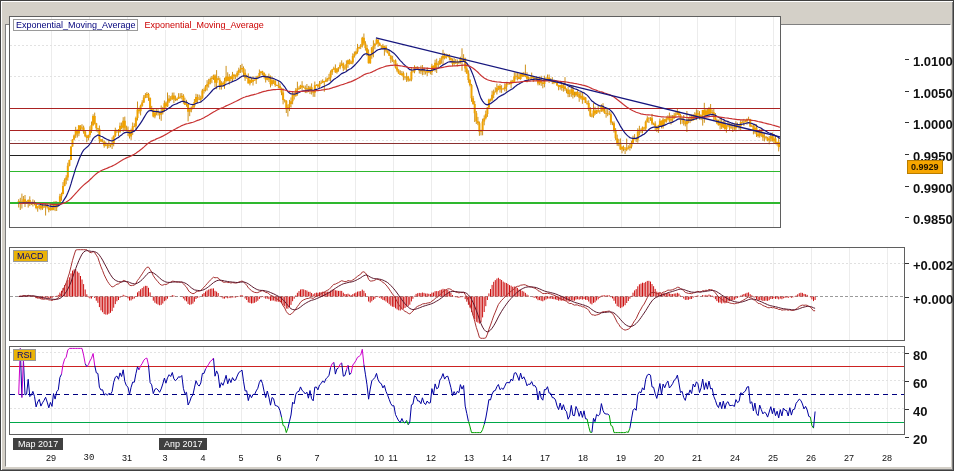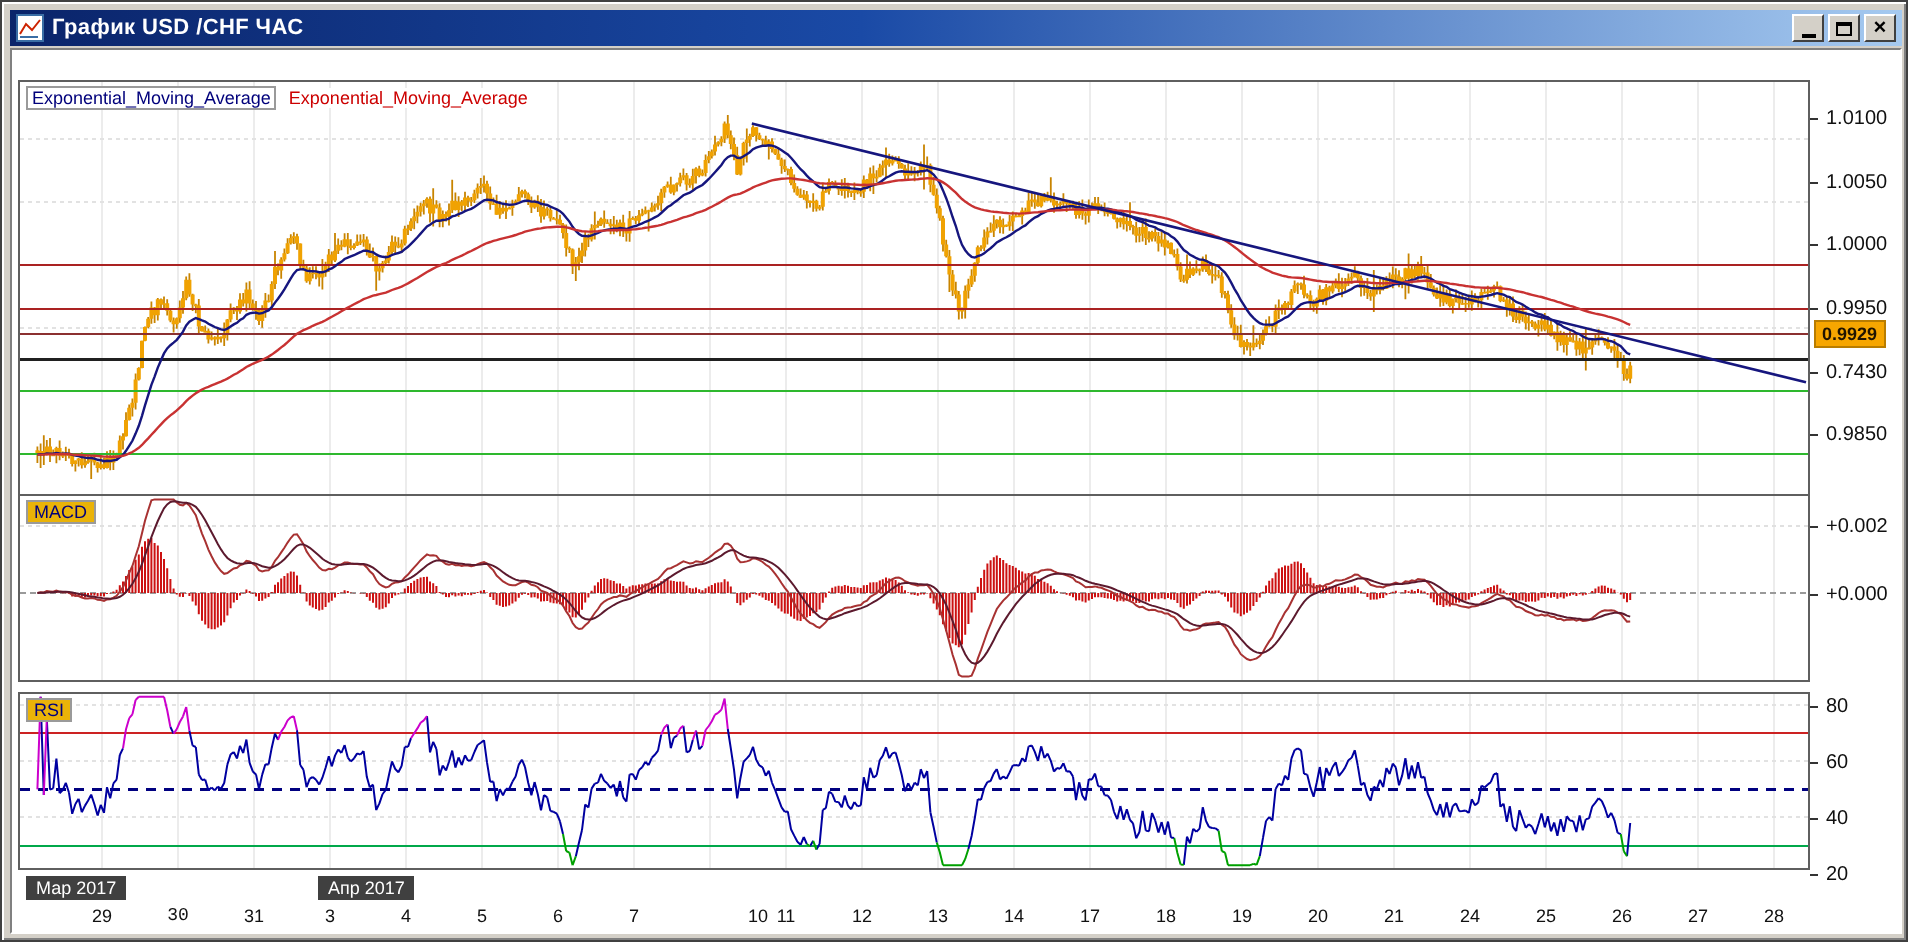--- a/index.html
+++ b/index.html
@@ -24,59 +24,38 @@
     border:1px solid #808080;border-right-color:#fff;border-bottom-color:#fff;z-index:1;}
   .panel{position:absolute;border:1px solid #5f5f5f;background:#fff;z-index:2;overflow:hidden;}
   .panel svg{display:block;}
   .ind-labels{position:absolute;left:3px;top:2px;display:flex;gap:4px;align-items:center;}
   .ema-label{font-size:9px;background:#fff;padding:0 2px;white-space:nowrap;}
   .ema1{color:#00007b;border:1px solid #9a9a9a;}
   .ema2{color:#cc0000;}
   .pane-label{position:absolute;left:3px;top:2px;font-size:9px;color:#00007b;background:#eab308;
     padding:0 3px;border:1px solid #9a9a9a;z-index:3;}
   #right-axis{position:absolute;left:904px;top:0;width:49px;height:471px;z-index:2;}
-  .axis-label{position:absolute;font-size:10px;color:#101010;white-space:nowrap;left:8px;}
+  .axis-label{position:absolute;font-size:13px;color:#101010;white-space:nowrap;left:8px;font-weight:bold;}
   .tickmark{position:absolute;width:4px;height:1px;background:#333;left:0;}
   .cur-badge{position:absolute;left:2px;background:#f7a600;color:#201400;font-size:9px;
     font-weight:bold;padding:1px 3px;border:1px solid #b97d00;}
   #bottom-axis{position:absolute;left:9px;top:0;width:894px;height:471px;z-index:2;}
   .day-label{position:absolute;font-size:9px;color:#111;width:24px;text-align:center;top:452px;}
   .month-badge{position:absolute;background:#404040;color:#fff;font-size:9px;
     padding:1px 5px;top:437px;white-space:nowrap;}
 </style>
 </head>
 <body>
 
 <div class="window">
 
-  <div class="titlebar">
-    <span class="title-icon">
-      <svg width="14" height="14" viewBox="0 0 14 14">
-        <rect x="0.5" y="0.5" width="13" height="13" fill="#ffffff" stroke="#3a6ea5"></rect>
-        <path d="M2 10 L5 5 L8 8 L12 3" stroke="#cc2200" stroke-width="1" fill="none"></path>
-        <rect x="2" y="11" width="9" height="1" fill="#3a6ea5"></rect>
-      </svg>
-    </span>
-    <span class="title-text">График USD /CHF ЧАС</span>
-    <span class="win-buttons">
-      <button class="wbtn">
-        <span class="g-min"></span>
-      </button>
-      <button class="wbtn">
-        <span class="g-max"></span>
-      </button>
-      <button class="wbtn">
-        <span class="g-close">×</span>
-      </button>
-    </span>
-  </div>
 
   <div class="client"></div>
 
-  <div class="panel" style="left:8px;top:39px;width:896px;height:212px">
+  <div class="panel" style="left:8px;top:15px;width:772px;height:212px">
     <svg id="price-svg" width="894" height="210">
         <path d="M41 0V210M79 0V210M117 0V210M155 0V210M193 0V210M231 0V210M269 0V210M307 0V210M345 0V210M383 0V210M421 0V210M459 0V210M497 0V210M535 0V210M573 0V210M611 0V210M649 0V210M687 0V210M725 0V210M763 0V210M801 0V210M839 0V210M877 0V210" stroke="#ececec" stroke-width="1" fill="none" shape-rendering="crispEdges"></path>
         <path d="M0 28.4H894M0 59.9H894M0 91.4H894M0 123.0H894M0 154.5H894M0 186.0H894" stroke="#e2e2e2" stroke-width="1" fill="none" stroke-dasharray="2,2" shape-rendering="crispEdges"></path>
         <path d="M8.7 182.2L8.7 190.5M10.3 180.8L10.3 193.0M11.9 176.6L11.9 191.5M13.4 179.0L13.4 186.8M15.0 178.0L15.0 190.0M16.6 183.8L16.6 186.7M18.2 182.4L18.2 190.6M19.8 179.3L19.8 189.1M21.4 184.7L21.4 188.0M22.9 182.4L22.9 189.5M24.5 183.4L24.5 188.3M26.1 186.2L26.1 192.3M27.7 189.2L27.7 194.7M29.3 188.0L29.3 192.3M30.9 185.1L30.9 193.2M32.5 186.6L32.5 192.9M34.0 186.8L34.0 190.9M35.6 186.0L35.6 198.5M37.2 185.4L37.2 191.6M38.8 189.9L38.8 195.3M40.4 186.8L40.4 193.7M42.0 187.9L42.0 193.6M43.5 184.6L43.5 193.2M45.1 184.0L45.1 194.1M46.7 184.2L46.7 194.0M48.3 185.4L48.3 189.1M49.9 176.8L49.9 187.5M51.5 175.6L51.5 183.7M53.0 165.1L53.0 177.3M54.6 161.3L54.6 169.3M56.2 158.2L56.2 167.3M57.8 145.7L57.8 163.7M59.4 142.6L59.4 149.3M61.0 129.4L61.0 143.1M62.5 122.2L62.5 129.6M64.1 117.5L64.1 123.1M65.7 109.8L65.7 120.9M67.3 112.5L67.3 120.5M68.9 108.0L68.9 119.2M70.5 108.3L70.5 113.7M72.0 107.2L72.0 113.1M73.6 108.6L73.6 116.7M75.2 113.6L75.2 120.1M76.8 117.8L76.8 125.3M78.4 117.7L78.4 123.4M79.9 109.3L79.9 120.4M81.5 104.5L81.5 115.9M83.1 97.3L83.1 109.1M84.7 95.6L84.7 107.4M86.3 105.9L86.3 114.5M87.9 110.9L87.9 115.6M89.4 108.5L89.4 126.3M91.0 122.0L91.0 124.8M92.6 121.8L92.6 125.2M94.2 123.3L94.2 130.7M95.8 124.7L95.8 129.3M97.4 127.1L97.4 131.8M98.9 123.3L98.9 131.0M100.5 127.3L100.5 130.3M102.1 120.3L102.1 132.0M103.7 118.5L103.7 129.3M105.3 110.7L105.3 120.1M106.9 112.6L106.9 116.0M108.5 112.0L108.5 119.0M110.0 105.6L110.0 115.9M111.6 105.5L111.6 112.2M113.2 100.2L113.2 114.7M114.8 99.6L114.8 113.0M116.4 108.7L116.4 114.4M118.0 109.5L118.0 118.9M119.5 114.0L119.5 121.5M121.1 111.6L121.1 122.9M122.7 105.5L122.7 117.9M124.3 106.3L124.3 110.2M125.9 99.6L125.9 113.5M127.5 84.5L127.5 103.5M129.0 90.7L129.0 96.6M130.6 87.6L130.6 98.4M132.2 83.2L132.2 89.7M133.8 78.1L133.8 86.0M135.4 76.1L135.4 81.2M136.9 75.1L136.9 81.0M138.5 75.9L138.5 83.9M140.1 80.7L140.1 93.6M141.7 88.9L141.7 94.2M143.3 91.6L143.3 100.4M144.9 92.6L144.9 101.3M146.4 92.1L146.4 98.3M148.0 92.1L148.0 98.6M149.6 95.2L149.6 102.2M151.2 88.5L151.2 103.8M152.8 89.9L152.8 97.4M154.4 83.5L154.4 95.0M155.9 84.7L155.9 91.9M157.5 75.5L157.5 90.0M159.1 78.2L159.1 86.0M160.7 79.1L160.7 84.1M162.3 75.6L162.3 82.6M163.9 75.5L163.9 86.1M165.4 78.6L165.4 84.1M167.0 80.6L167.0 83.8M168.6 76.2L168.6 82.0M170.2 76.2L170.2 81.5M171.8 76.0L171.8 82.4M173.4 77.2L173.4 86.7M174.9 80.7L174.9 88.0M176.5 82.8L176.5 89.7M178.1 86.9L178.1 104.4M179.7 90.8L179.7 99.2M181.3 89.5L181.3 95.3M182.9 86.7L182.9 91.4M184.4 82.0L184.4 90.7M186.0 76.8L186.0 86.9M187.6 77.3L187.6 86.0M189.2 77.6L189.2 83.1M190.8 78.7L190.8 85.5M192.4 71.9L192.4 81.8M194.0 71.4L194.0 76.5M195.5 68.1L195.5 74.5M197.1 63.2L197.1 73.6M198.7 61.8L198.7 70.6M200.3 60.4L200.3 67.3M201.9 59.0L201.9 66.2M203.5 57.6L203.5 62.9M205.0 57.3L205.0 70.2M206.6 53.1L206.6 72.2M208.2 59.1L208.2 63.2M209.8 60.6L209.8 72.6M211.4 64.2L211.4 72.6M213.0 64.8L213.0 69.7M214.5 60.7L214.5 71.8M216.1 48.9L216.1 65.5M217.7 55.3L217.7 64.3M219.3 57.1L219.3 67.5M220.9 59.0L220.9 64.6M222.5 54.9L222.5 64.5M224.0 56.9L224.0 62.5M225.6 57.5L225.6 62.0M227.2 53.9L227.2 60.5M228.8 50.7L228.8 58.2M230.4 48.0L230.4 56.0M232.0 46.8L232.0 55.3M233.5 49.4L233.5 59.8M235.1 52.3L235.1 63.9M236.7 57.8L236.7 61.3M238.3 56.4L238.3 66.4M239.9 59.5L239.9 68.4M241.5 60.9L241.5 65.9M243.0 59.1L243.0 68.5M244.6 62.3L244.6 63.5M246.2 58.9L246.2 66.9M247.8 58.7L247.8 61.3M249.4 52.5L249.4 59.7M251.0 53.9L251.0 57.8M252.5 53.8L252.5 58.1M254.1 55.3L254.1 61.5M255.7 57.3L255.7 65.5M257.3 58.9L257.3 63.4M258.9 56.6L258.9 65.0M260.5 58.5L260.5 70.4M262.0 59.3L262.0 68.7M263.6 62.4L263.6 66.9M265.2 62.8L265.2 69.8M266.8 67.5L266.8 68.5M268.4 64.1L268.4 71.2M270.0 66.4L270.0 71.4M271.5 70.5L271.5 78.2M273.1 71.3L273.1 87.3M274.7 82.2L274.7 85.5M276.3 83.2L276.3 96.0M277.9 87.5L277.9 99.5M279.5 82.9L279.5 94.1M281.0 80.4L281.0 90.5M282.6 74.5L282.6 87.3M284.2 75.9L284.2 82.5M285.8 71.1L285.8 79.8M287.4 64.7L287.4 78.7M289.0 69.4L289.0 72.9M290.5 67.8L290.5 72.0M292.1 64.2L292.1 72.9M293.7 68.6L293.7 70.9M295.3 68.5L295.3 76.1M296.9 67.0L296.9 76.1M298.4 68.9L298.4 75.1M300.0 68.8L300.0 77.1M301.6 66.4L301.6 77.5M303.2 73.4L303.2 79.8M304.8 64.5L304.8 79.9M306.4 67.2L306.4 68.9M307.9 67.0L307.9 71.1M309.5 64.0L309.5 71.0M311.1 63.4L311.1 67.1M312.7 62.3L312.7 66.1M314.3 63.9L314.3 74.7M315.9 60.3L315.9 65.1M317.4 60.8L317.4 64.7M319.0 56.9L319.0 63.9M320.6 53.4L320.6 64.5M322.2 52.0L322.2 57.9M323.8 49.7L323.8 52.9M325.4 47.4L325.4 55.9M326.9 51.3L326.9 56.6M328.5 50.2L328.5 54.7M330.1 45.4L330.1 52.3M331.7 43.3L331.7 49.1M333.3 45.5L333.3 54.2M334.9 48.2L334.9 52.9M336.4 43.4L336.4 54.5M338.0 42.6L338.0 50.8M339.6 41.9L339.6 47.6M341.2 43.7L341.2 47.1M342.8 36.3L342.8 47.3M344.4 34.5L344.4 40.6M345.9 33.8L345.9 38.2M347.5 26.9L347.5 36.7M349.1 29.6L349.1 32.2M350.7 27.1L350.7 32.1M352.3 19.8L352.3 30.5M353.9 16.5L353.9 28.1M355.4 24.2L355.4 33.6M357.0 27.8L357.0 39.1M358.6 32.4L358.6 46.5M360.2 37.2L360.2 46.8M361.8 29.9L361.8 41.8M363.4 23.3L363.4 40.3M364.9 25.9L364.9 32.3M366.5 21.6L366.5 27.5M368.1 22.6L368.1 29.8M369.7 25.4L369.7 29.0M371.3 28.2L371.3 32.2M372.9 26.9L372.9 32.4M374.4 28.6L374.4 38.7M376.0 28.1L376.0 35.3M377.6 33.2L377.6 36.5M379.2 32.9L379.2 38.9M380.8 37.9L380.8 45.9M382.4 38.8L382.4 45.0M383.9 43.2L383.9 46.6M385.5 42.4L385.5 51.6M387.1 46.3L387.1 55.2M388.7 52.1L388.7 56.9M390.3 53.3L390.3 58.0M391.9 54.0L391.9 58.9M393.4 54.5L393.4 63.3M395.0 59.3L395.0 62.8M396.6 55.6L396.6 64.9M398.2 58.9L398.2 64.7M399.8 61.5L399.8 64.3M401.4 50.4L401.4 64.3M402.9 53.0L402.9 55.4M404.5 48.3L404.5 56.3M406.1 49.5L406.1 51.2M407.7 49.2L407.7 53.0M409.3 52.9L409.3 56.5M410.9 48.6L410.9 56.9M412.4 48.0L412.4 58.3M414.0 50.4L414.0 57.8M415.6 54.2L415.6 57.5M417.2 50.2L417.2 59.0M418.8 53.9L418.8 56.1M420.4 53.6L420.4 57.4M421.9 46.8L421.9 58.0M423.5 48.5L423.5 53.3M425.1 42.7L425.1 54.6M426.7 41.7L426.7 56.0M428.3 44.1L428.3 50.3M429.9 40.9L429.9 47.6M431.4 39.2L431.4 46.7M433.0 32.8L433.0 48.0M434.6 35.9L434.6 42.4M436.2 36.7L436.2 41.8M437.8 37.1L437.8 39.4M439.4 37.1L439.4 43.4M440.9 40.5L440.9 43.3M442.5 41.4L442.5 49.4M444.1 40.6L444.1 48.7M445.7 42.1L445.7 46.9M447.3 42.5L447.3 49.6M448.9 44.0L448.9 47.2M450.4 39.7L450.4 46.7M452.0 31.3L452.0 53.8M453.6 37.2L453.6 44.6M455.2 40.7L455.2 55.1M456.8 47.5L456.8 56.9M458.4 53.3L458.4 65.8M459.9 61.9L459.9 69.4M461.5 66.9L461.5 84.8M463.1 78.9L463.1 87.8M464.7 84.0L464.7 105.0M466.3 94.0L466.3 107.0M467.9 99.9L467.9 108.2M469.4 104.5L469.4 118.8M471.0 112.7L471.0 118.4M472.6 101.7L472.6 118.3M474.2 98.4L474.2 108.3M475.8 93.6L475.8 102.5M477.4 90.1L477.4 99.9M478.9 81.7L478.9 91.2M480.5 81.6L480.5 84.6M482.1 73.7L482.1 84.5M483.7 72.6L483.7 81.2M485.3 70.3L485.3 75.3M486.9 66.6L486.9 77.5M488.4 68.6L488.4 73.2M490.0 67.1L490.0 75.6M491.6 68.2L491.6 75.9M493.2 71.2L493.2 72.5M494.8 66.5L494.8 74.4M496.4 64.8L496.4 74.5M497.9 65.7L497.9 67.6M499.5 65.5L499.5 67.2M501.1 62.8L501.1 71.2M502.7 62.9L502.7 66.1M504.3 55.3L504.3 65.5M505.9 55.1L505.9 62.4M507.4 55.3L507.4 63.4M509.0 56.2L509.0 62.4M510.6 56.4L510.6 62.8M512.2 55.5L512.2 60.1M513.8 54.9L513.8 59.6M515.4 47.6L515.4 60.2M517.0 55.3L517.0 65.4M518.5 59.4L518.5 63.7M520.1 59.8L520.1 62.6M521.7 55.6L521.7 62.1M523.3 59.2L523.3 65.0M524.9 60.2L524.9 63.4M526.5 59.4L526.5 63.9M528.0 60.6L528.0 68.4M529.6 59.6L529.6 68.2M531.2 58.8L531.2 68.9M532.8 64.7L532.8 71.3M534.4 58.7L534.4 70.3M536.0 60.3L536.0 63.7M537.5 57.5L537.5 62.5M539.1 57.5L539.1 66.0M540.7 61.2L540.7 64.6M542.3 60.2L542.3 67.1M543.9 64.0L543.9 67.2M545.5 64.9L545.5 66.2M547.0 65.1L547.0 68.7M548.6 67.8L548.6 73.3M550.2 67.8L550.2 72.6M551.8 64.4L551.8 73.8M553.4 66.8L553.4 74.7M555.0 60.1L555.0 74.1M556.5 71.4L556.5 76.3M558.1 69.9L558.1 80.2M559.7 72.5L559.7 80.1M561.3 68.5L561.3 79.8M562.9 68.3L562.9 81.5M564.5 74.6L564.5 80.3M566.0 74.4L566.0 79.7M567.6 73.2L567.6 79.8M569.2 75.0L569.2 84.8M570.8 74.8L570.8 82.4M572.4 74.8L572.4 86.8M574.0 79.3L574.0 83.2M575.5 80.2L575.5 86.1M577.1 83.7L577.1 87.8M578.7 83.3L578.7 94.2M580.3 90.1L580.3 100.0M581.9 96.4L581.9 100.4M583.5 86.2L583.5 100.8M585.0 89.7L585.0 98.0M586.6 92.6L586.6 97.0M588.2 89.1L588.2 95.6M589.8 93.2L589.8 96.8M591.4 87.3L591.4 94.9M593.0 86.2L593.0 95.0M594.5 91.0L594.5 96.8M596.1 91.7L596.1 100.7M597.7 92.0L597.7 99.2M599.3 94.0L599.3 98.1M600.9 95.1L600.9 107.9M602.5 104.5L602.5 108.2M604.0 104.4L604.0 115.6M605.6 111.1L605.6 122.9M607.2 117.6L607.2 128.9M608.8 121.9L608.8 129.2M610.4 121.4L610.4 132.8M612.0 129.1L612.0 136.3M613.5 128.5L613.5 134.2M615.1 130.2L615.1 137.0M616.7 121.6L616.7 134.2M618.3 128.3L618.3 132.5M619.9 126.1L619.9 133.6M621.5 123.8L621.5 131.5M623.0 118.7L623.0 126.8M624.6 117.1L624.6 122.6M626.2 120.7L626.2 125.1M627.8 111.3L627.8 125.7M629.4 108.8L629.4 118.5M631.0 111.3L631.0 116.2M632.5 109.5L632.5 116.4M634.1 109.8L634.1 113.2M635.7 103.5L635.7 113.4M637.3 99.2L637.3 105.5M638.9 100.3L638.9 106.0M640.5 100.2L640.5 103.9M642.0 96.9L642.0 108.1M643.6 105.6L643.6 108.2M645.2 104.3L645.2 113.0M646.8 108.9L646.8 114.9M648.4 107.8L648.4 115.9M649.9 101.6L649.9 109.5M651.5 103.5L651.5 111.4M653.1 101.0L653.1 111.6M654.7 101.9L654.7 108.5M656.3 99.5L656.3 105.7M657.9 98.3L657.9 103.1M659.4 95.6L659.4 105.1M661.0 97.9L661.0 107.6M662.6 98.0L662.6 105.4M664.2 95.8L664.2 102.0M665.8 95.2L665.8 100.9M667.4 92.1L667.4 97.8M668.9 94.4L668.9 99.6M670.5 96.7L670.5 107.3M672.1 100.1L672.1 106.9M673.7 98.0L673.7 108.5M675.3 104.0L675.3 109.4M676.9 94.0L676.9 115.0M678.4 101.2L678.4 106.3M680.0 97.6L680.0 106.1M681.6 97.6L681.6 104.2M683.2 97.1L683.2 103.5M684.8 95.2L684.8 102.6M686.4 92.3L686.4 103.1M687.9 93.1L687.9 99.8M689.5 94.1L689.5 102.6M691.1 97.6L691.1 103.1M692.7 92.9L692.7 108.6M694.3 85.8L694.3 105.8M695.9 92.0L695.9 100.7M697.4 91.4L697.4 98.0M699.0 89.9L699.0 98.9M700.6 87.0L700.6 97.4M702.2 92.5L702.2 98.3M703.8 91.8L703.8 103.4M705.4 96.0L705.4 103.2M706.9 101.8L706.9 107.2M708.5 102.7L708.5 108.5M710.1 100.9L710.1 112.4M711.7 101.1L711.7 112.0M713.3 103.7L713.3 111.1M714.9 103.9L714.9 112.8M716.4 108.2L716.4 115.7M718.0 103.8L718.0 110.2M719.6 106.1L719.6 113.7M721.2 106.5L721.2 111.4M722.8 107.4L722.8 115.0M724.4 106.2L724.4 112.9M725.9 104.3L725.9 114.4M727.5 105.6L727.5 110.3M729.1 107.2L729.1 112.7M730.7 103.2L730.7 113.5M732.3 103.4L732.3 105.8M733.9 101.9L733.9 108.9M735.4 102.5L735.4 105.5M737.0 101.4L737.0 107.7M738.6 99.7L738.6 102.4M740.2 101.8L740.2 110.1M741.8 107.5L741.8 110.0M743.4 107.2L743.4 117.4M744.9 107.1L744.9 116.7M746.5 107.3L746.5 120.0M748.1 114.4L748.1 120.5M749.7 112.1L749.7 120.7M751.3 111.3L751.3 119.9M752.9 114.7L752.9 123.7M754.4 115.7L754.4 124.4M756.0 119.0L756.0 122.5M757.6 119.8L757.6 124.3M759.2 119.0L759.2 127.3M760.8 116.0L760.8 124.7M762.4 115.5L762.4 124.6M763.9 117.0L763.9 126.4M765.5 118.7L765.5 127.2M767.1 124.7L767.1 128.6M768.7 120.7L768.7 134.4M770.3 124.4L770.3 131.9M771.9 124.9L771.9 135.3M773.4 126.4L773.4 136.8M775.0 124.6L775.0 129.9M776.6 125.5L776.6 130.3M778.2 125.5L778.2 136.9M779.8 128.0L779.8 136.6M781.4 126.9L781.4 138.5M782.9 123.5L782.9 144.2M784.5 128.7L784.5 133.7M786.1 128.1L786.1 136.4M787.7 126.5L787.7 131.4M789.3 123.6L789.3 131.8M790.9 127.2L790.9 128.8M792.4 128.0L792.4 131.7M794.0 127.6L794.0 133.6M795.6 132.2L795.6 135.4M797.2 128.5L797.2 138.8M798.8 131.1L798.8 142.9M800.4 135.0L800.4 139.2M801.9 136.5L801.9 149.4M803.5 143.3L803.5 149.2M805.1 139.9L805.1 150.6" stroke="#c88400" stroke-width="0.9" fill="none"></path>
         <path d="M8.7 184.1L8.7 186.3M10.3 184.5L10.3 186.3M11.9 184.5L11.9 186.5M13.4 182.3L13.4 186.5M15.0 182.3L15.0 186.4M16.6 186.3L16.6 187.1M18.2 183.0L18.2 186.3M19.8 183.0L19.8 186.9M21.4 186.4L21.4 187.2M22.9 185.4L22.9 186.4M24.5 185.4L24.5 186.9M26.1 186.9L26.1 191.0M27.7 189.3L27.7 191.0M29.3 188.3L29.3 189.3M30.9 188.3L30.9 191.6M32.5 190.3L32.5 191.6M34.0 189.4L34.0 190.3M35.6 188.2L35.6 189.4M37.2 188.2L37.2 190.3M38.8 190.3L38.8 193.0M40.4 191.1L40.4 193.0M42.0 191.1L42.0 193.0M43.5 187.9L43.5 193.0M45.1 187.9L45.1 190.4M46.7 187.1L46.7 190.4M48.3 186.2L48.3 187.1M49.9 179.3L49.9 186.2M51.5 177.1L51.5 179.3M53.0 169.0L53.0 177.1M54.6 162.9L54.6 169.0M56.2 160.4L56.2 162.9M57.8 148.8L57.8 160.4M59.4 143.0L59.4 148.8M61.0 129.4L61.0 143.0M62.5 122.5L62.5 129.4M64.1 118.4L64.1 122.5M65.7 112.8L65.7 118.4M67.3 112.8L67.3 116.6M68.9 108.6L68.9 116.6M70.5 108.6L70.5 111.3M72.0 110.6L72.0 111.4M73.6 110.6L73.6 114.4M75.2 114.4L75.2 119.2M76.8 119.2L76.8 121.1M78.4 118.1L78.4 121.1M79.9 112.7L79.9 118.1M81.5 108.1L81.5 112.7M83.1 98.9L83.1 108.1M84.7 98.9L84.7 106.2M86.3 106.2L86.3 111.3M87.9 111.3L87.9 112.1M89.4 111.7L89.4 122.2M91.0 122.2L91.0 124.6M92.6 124.4L92.6 125.2M94.2 124.4L94.2 128.8M95.8 127.6L95.8 128.8M97.4 127.6L97.4 128.8M98.9 127.4L98.9 128.8M100.5 127.4L100.5 128.2M102.1 126.1L102.1 128.1M103.7 118.7L103.7 126.1M105.3 114.1L105.3 118.7M106.9 112.9L106.9 114.1M108.5 112.9L108.5 114.8M110.0 108.7L110.0 114.8M111.6 108.7L111.6 110.7M113.2 103.8L113.2 110.7M114.8 103.8L114.8 110.7M116.4 110.7L116.4 113.5M118.0 113.5L118.0 114.5M119.5 114.5L119.5 119.5M121.1 113.8L121.1 119.5M122.7 109.2L122.7 113.8M124.3 109.2L124.3 110.0M125.9 101.0L125.9 109.3M127.5 92.4L127.5 101.0M129.0 92.4L129.0 94.2M130.6 88.8L130.6 94.2M132.2 85.6L132.2 88.8M133.8 80.6L133.8 85.6M135.4 78.0L135.4 80.6M136.9 77.1L136.9 78.0M138.5 77.1L138.5 80.7M140.1 80.7L140.1 91.3M141.7 91.3L141.7 92.9M143.3 92.9L143.3 99.6M144.9 95.9L144.9 99.6M146.4 95.2L146.4 96.0M148.0 95.2L148.0 96.1M149.6 96.1L149.6 97.8M151.2 95.3L151.2 97.8M152.8 91.4L152.8 95.3M154.4 86.2L154.4 91.4M155.9 86.2L155.9 89.3M157.5 84.4L157.5 89.3M159.1 81.4L159.1 84.4M160.7 81.4L160.7 82.4M162.3 78.6L162.3 82.4M163.9 78.6L163.9 81.9M165.4 81.9L165.4 83.0M167.0 81.7L167.0 83.0M168.6 79.8L168.6 81.7M170.2 79.8L170.2 80.6M171.8 78.7L171.8 80.1M173.4 78.7L173.4 84.8M174.9 84.8L174.9 87.8M176.5 87.0L176.5 87.8M178.1 87.0L178.1 94.8M179.7 93.1L179.7 94.8M181.3 90.5L181.3 93.1M182.9 89.3L182.9 90.5M184.4 85.0L184.4 89.3M186.0 79.9L186.0 85.0M187.6 79.9L187.6 81.9M189.2 81.9L189.2 82.7M190.8 80.7L190.8 82.7M192.4 73.4L192.4 80.7M194.0 73.3L194.0 74.1M195.5 69.6L195.5 73.3M197.1 67.2L197.1 69.6M198.7 64.9L198.7 67.2M200.3 62.1L200.3 64.9M201.9 60.7L201.9 62.1M203.5 58.4L203.5 60.7M205.0 58.4L205.0 65.8M206.6 61.2L206.6 65.8M208.2 61.2L208.2 62.8M209.8 62.8L209.8 69.8M211.4 66.0L211.4 69.8M213.0 66.0L213.0 67.4M214.5 64.1L214.5 67.4M216.1 59.4L216.1 64.1M217.7 59.4L217.7 64.0M219.3 59.8L219.3 64.0M220.9 59.8L220.9 61.9M222.5 57.8L222.5 61.9M224.0 57.8L224.0 59.3M225.6 59.1L225.6 59.9M227.2 55.8L227.2 59.1M228.8 52.9L228.8 55.8M230.4 52.0L230.4 52.9M232.0 50.9L232.0 52.0M233.5 50.9L233.5 55.7M235.1 55.7L235.1 60.8M236.7 60.7L236.7 61.5M238.3 60.7L238.3 66.4M239.9 62.9L239.9 66.4M241.5 62.9L241.5 64.8M243.0 62.9L243.0 64.8M244.6 62.9L244.6 63.7M246.2 61.1L246.2 63.0M247.8 59.6L247.8 61.1M249.4 56.1L249.4 59.6M251.0 54.6L251.0 56.1M252.5 54.6L252.5 56.1M254.1 56.1L254.1 59.6M255.7 59.6L255.7 62.7M257.3 59.4L257.3 62.7M258.9 59.4L258.9 62.4M260.5 62.4L260.5 67.2M262.0 63.3L262.0 67.2M263.6 63.3L263.6 64.1M265.2 64.0L265.2 68.1M266.8 68.1L266.8 68.9M268.4 68.4L268.4 69.2M270.0 68.9L270.0 71.3M271.5 71.3L271.5 75.5M273.1 75.5L273.1 83.0M274.7 83.0L274.7 83.8M276.3 83.7L276.3 92.2M277.9 90.1L277.9 92.2M279.5 87.1L279.5 90.1M281.0 84.3L281.0 87.1M282.6 77.6L282.6 84.3M284.2 77.6L284.2 78.8M285.8 73.1L285.8 78.8M287.4 71.5L287.4 73.1M289.0 71.2L289.0 72.0M290.5 68.4L290.5 71.2M292.1 68.4L292.1 70.2M293.7 70.2L293.7 71.0M295.3 70.9L295.3 72.1M296.9 71.2L296.9 72.1M298.4 71.2L298.4 74.1M300.0 70.2L300.0 74.1M301.6 70.2L301.6 74.5M303.2 74.5L303.2 75.7M304.8 68.2L304.8 75.7M306.4 68.0L306.4 68.8M307.9 68.0L307.9 69.4M309.5 66.6L309.5 69.4M311.1 65.8L311.1 66.6M312.7 64.1L312.7 65.8M314.3 64.1L314.3 64.9M315.9 62.7L315.9 64.8M317.4 61.8L317.4 62.7M319.0 60.6L319.0 61.8M320.6 55.3L320.6 60.6M322.2 52.4L322.2 55.3M323.8 51.2L323.8 52.4M325.4 51.2L325.4 55.2M326.9 51.4L326.9 55.2M328.5 50.6L328.5 51.4M330.1 47.7L330.1 50.6M331.7 46.6L331.7 47.7M333.3 46.6L333.3 51.3M334.9 50.8L334.9 51.6M336.4 47.0L336.4 50.8M338.0 43.3L338.0 47.0M339.6 43.3L339.6 46.8M341.2 45.5L341.2 46.8M342.8 39.0L342.8 45.5M344.4 37.1L344.4 39.0M345.9 34.7L345.9 37.1M347.5 31.2L347.5 34.7M349.1 30.1L349.1 31.2M350.7 28.4L350.7 30.1M352.3 20.7L352.3 28.4M353.9 20.7L353.9 26.6M355.4 26.6L355.4 31.0M357.0 31.0L357.0 36.6M358.6 36.6L358.6 46.3M360.2 38.4L360.2 46.3M361.8 30.5L361.8 38.4M363.4 28.8L363.4 30.5M364.9 27.0L364.9 28.8M366.5 22.6L366.5 27.0M368.1 22.6L368.1 26.6M369.7 26.6L369.7 28.5M371.3 28.5L371.3 29.3M372.9 29.1L372.9 31.7M374.4 29.8L374.4 31.7M376.0 29.8L376.0 33.5M377.6 33.5L377.6 35.9M379.2 35.9L379.2 38.8M380.8 38.8L380.8 42.0M382.4 42.0L382.4 43.6M383.9 43.5L383.9 44.3M385.5 43.5L385.5 50.5M387.1 50.5L387.1 53.4M388.7 53.4L388.7 56.4M390.3 56.4L390.3 57.9M391.9 56.2L391.9 57.9M393.4 56.2L393.4 59.4M395.0 59.4L395.0 60.5M396.6 59.4L396.6 60.5M398.2 59.4L398.2 63.4M399.8 62.4L399.8 63.4M401.4 54.8L401.4 62.4M402.9 54.4L402.9 55.2M404.5 50.0L404.5 54.4M406.1 50.0L406.1 50.8M407.7 50.6L407.7 52.9M409.3 52.9L409.3 53.7M410.9 53.0L410.9 54.5M412.4 51.8L412.4 54.5M414.0 51.8L414.0 54.5M415.6 54.5L415.6 55.5M417.2 54.0L417.2 55.5M418.8 54.0L418.8 55.1M420.4 54.9L420.4 55.7M421.9 48.8L421.9 54.9M423.5 48.8L423.5 51.5M425.1 45.8L425.1 51.5M426.7 45.8L426.7 48.1M428.3 47.4L428.3 48.2M429.9 42.9L429.9 47.4M431.4 41.6L431.4 42.9M433.0 38.7L433.0 41.6M434.6 38.7L434.6 40.8M436.2 39.2L436.2 40.8M437.8 39.0L437.8 39.8M439.4 39.0L439.4 41.0M440.9 41.0L440.9 43.3M442.5 43.3L442.5 46.8M444.1 44.9L444.1 46.8M445.7 44.9L445.7 46.3M447.3 44.7L447.3 46.3M448.9 44.7L448.9 45.5M450.4 41.6L450.4 45.3M452.0 41.6L452.0 43.3M453.6 41.6L453.6 43.3M455.2 41.6L455.2 51.4M456.8 51.4L456.8 56.4M458.4 56.4L458.4 63.1M459.9 63.1L459.9 68.1M461.5 68.1L461.5 81.3M463.1 81.3L463.1 87.1M464.7 87.1L464.7 96.2M466.3 96.2L466.3 104.2M467.9 104.2L467.9 106.2M469.4 106.2L469.4 114.7M471.0 114.0L471.0 114.8M472.6 104.4L472.6 114.0M474.2 101.2L474.2 104.4M475.8 96.9L475.8 101.2M477.4 90.4L477.4 96.9M478.9 82.6L478.9 90.4M480.5 82.6L480.5 83.4M482.1 77.7L482.1 82.8M483.7 74.8L483.7 77.7M485.3 74.4L485.3 75.2M486.9 70.9L486.9 74.4M488.4 68.9L488.4 70.9M490.0 68.9L490.0 72.6M491.6 71.4L491.6 72.6M493.2 71.4L493.2 72.2M494.8 69.7L494.8 72.1M496.4 66.9L496.4 69.7M497.9 66.8L497.9 67.6M499.5 66.8L499.5 67.6M501.1 64.3L501.1 67.0M502.7 64.3L502.7 65.1M504.3 59.2L504.3 65.1M505.9 58.8L505.9 59.6M507.4 58.8L507.4 60.2M509.0 60.2L509.0 62.1M510.6 56.8L510.6 62.1M512.2 56.8L512.2 59.4M513.8 57.8L513.8 59.4M515.4 57.8L515.4 59.3M517.0 59.3L517.0 61.7M518.5 60.7L518.5 61.7M520.1 60.7L520.1 61.5M521.7 59.3L521.7 60.8M523.3 59.3L523.3 60.9M524.9 60.8L524.9 61.6M526.5 60.8L526.5 61.8M528.0 61.8L528.0 66.5M529.6 62.7L529.6 66.5M531.2 62.7L531.2 65.8M532.8 65.8L532.8 66.9M534.4 62.0L534.4 66.9M536.0 62.0L536.0 62.8M537.5 60.6L537.5 62.1M539.1 60.6L539.1 63.2M540.7 63.2L540.7 64.0M542.3 63.3L542.3 65.1M543.9 65.1L543.9 65.9M545.5 65.1L545.5 66.0M547.0 66.0L547.0 68.4M548.6 68.4L548.6 70.1M550.2 68.0L550.2 70.1M551.8 68.0L551.8 71.1M553.4 69.5L553.4 71.1M555.0 69.5L555.0 72.0M556.5 72.0L556.5 72.8M558.1 72.7L558.1 76.9M559.7 75.9L559.7 76.9M561.3 72.5L561.3 75.9M562.9 72.5L562.9 78.0M564.5 78.0L564.5 78.8M566.0 75.0L566.0 78.2M567.6 75.0L567.6 77.0M569.2 77.0L569.2 80.7M570.8 78.8L570.8 80.7M572.4 78.8L572.4 82.8M574.0 80.4L574.0 82.8M575.5 80.4L575.5 86.0M577.1 86.0L577.1 86.8M578.7 86.0L578.7 92.3M580.3 92.3L580.3 98.8M581.9 98.8L581.9 99.6M583.5 93.4L583.5 98.9M585.0 93.4L585.0 96.4M586.6 93.3L586.6 96.4M588.2 93.3L588.2 94.4M589.8 93.8L589.8 94.6M591.4 89.0L591.4 93.8M593.0 89.0L593.0 93.8M594.5 93.8L594.5 96.0M596.1 96.0L596.1 96.8M597.7 96.4L597.7 97.2M599.3 96.4L599.3 97.3M600.9 97.3L600.9 105.5M602.5 105.5L602.5 106.3M604.0 106.3L604.0 114.1M605.6 114.1L605.6 121.3M607.2 121.3L607.2 126.7M608.8 125.7L608.8 126.7M610.4 125.7L610.4 132.5M612.0 130.0L612.0 132.5M613.5 130.0L613.5 131.9M615.1 131.9L615.1 132.7M616.7 130.4L616.7 132.7M618.3 130.4L618.3 131.2M619.9 129.4L619.9 131.0M621.5 125.8L621.5 129.4M623.0 122.1L623.0 125.8M624.6 121.2L624.6 122.1M626.2 121.2L626.2 122.4M627.8 114.4L627.8 122.4M629.4 112.8L629.4 114.4M631.0 112.8L631.0 113.6M632.5 110.5L632.5 113.3M634.1 110.5L634.1 111.5M635.7 104.8L635.7 111.5M637.3 101.6L637.3 104.8M638.9 100.8L638.9 101.6M640.5 100.8L640.5 101.6M642.0 101.3L642.0 106.4M643.6 106.4L643.6 107.2M645.2 106.6L645.2 109.7M646.8 109.7L646.8 112.2M648.4 108.4L648.4 112.2M649.9 103.8L649.9 108.4M651.5 103.8L651.5 109.4M653.1 102.6L653.1 109.4M654.7 102.6L654.7 104.8M656.3 101.7L656.3 104.8M657.9 99.9L657.9 101.7M659.4 99.9L659.4 103.5M661.0 102.3L661.0 103.5M662.6 100.7L662.6 102.3M664.2 98.2L664.2 100.7M665.8 97.4L665.8 98.2M667.4 94.7L667.4 97.4M668.9 94.7L668.9 98.1M670.5 98.1L670.5 102.9M672.1 102.2L672.1 103.0M673.7 102.2L673.7 105.5M675.3 105.5L675.3 107.2M676.9 103.5L676.9 107.2M678.4 103.5L678.4 104.3M680.0 101.7L680.0 104.2M681.6 101.7L681.6 103.4M683.2 98.1L683.2 103.4M684.8 98.1L684.8 99.5M686.4 96.3L686.4 99.5M687.9 96.3L687.9 97.2M689.5 97.2L689.5 101.3M691.1 98.5L691.1 101.3M692.7 93.1L692.7 98.5M694.3 93.1L694.3 98.3M695.9 93.6L695.9 98.3M697.4 93.6L697.4 97.1M699.0 91.1L699.0 97.1M700.6 91.1L700.6 95.7M702.2 95.3L702.2 96.1M703.8 95.3L703.8 100.3M705.4 100.3L705.4 102.9M706.9 102.9L706.9 106.3M708.5 106.3L708.5 108.3M710.1 105.3L710.1 108.3M711.7 105.3L711.7 110.2M713.3 105.9L713.3 110.2M714.9 105.9L714.9 112.0M716.4 108.5L716.4 112.0M718.0 107.7L718.0 108.5M719.6 107.7L719.6 110.6M721.2 110.6L721.2 111.4M722.8 110.5L722.8 111.3M724.4 110.5L724.4 111.3M725.9 108.0L725.9 111.3M727.5 108.0L727.5 109.7M729.1 109.1L729.1 109.9M730.7 105.0L730.7 109.1M732.3 105.0L732.3 105.8M733.9 104.7L733.9 105.5M735.4 104.2L735.4 105.0M737.0 102.3L737.0 104.2M738.6 102.1L738.6 102.9M740.2 102.1L740.2 109.5M741.8 108.8L741.8 109.6M743.4 108.8L743.4 113.9M744.9 110.7L744.9 113.9M746.5 110.7L746.5 117.3M748.1 117.3L748.1 119.0M749.7 114.3L749.7 119.0M751.3 114.3L751.3 117.4M752.9 117.4L752.9 120.6M754.4 119.8L754.4 120.6M756.0 119.8L756.0 120.7M757.6 120.7L757.6 123.4M759.2 121.4L759.2 123.4M760.8 119.2L760.8 121.4M762.4 119.2L762.4 123.8M763.9 121.4L763.9 123.8M765.5 121.4L765.5 126.9M767.1 124.9L767.1 126.9M768.7 124.9L768.7 130.1M770.3 126.3L770.3 130.1M771.9 126.3L771.9 131.5M773.4 127.6L773.4 131.5M775.0 127.6L775.0 129.3M776.6 129.3L776.6 130.1M778.2 129.4L778.2 133.7M779.8 129.8L779.8 133.7M781.4 129.8L781.4 135.7M782.9 132.9L782.9 135.7M784.5 132.8L784.5 133.6M786.1 129.8L786.1 132.8M787.7 128.8L787.7 129.8M789.3 127.6L789.3 128.8M790.9 127.6L790.9 128.5M792.4 128.5L792.4 130.4M794.0 130.4L794.0 133.3M795.6 132.3L795.6 133.3M797.2 132.3L797.2 134.4M798.8 134.4L798.8 138.7M800.4 138.7L800.4 139.5M801.9 139.1L801.9 146.0M803.5 146.0L803.5 148.4M805.1 141.7L805.1 148.4" stroke="#f0a202" stroke-width="2" fill="none"></path>
         <path d="M0 91.4H894" stroke="#aa2222" stroke-width="1.1" fill="none" shape-rendering="crispEdges"></path>
         <path d="M0 113.5H894" stroke="#aa2222" stroke-width="1.1" fill="none" shape-rendering="crispEdges"></path>
         <path d="M0 126.1H894" stroke="#8b3030" stroke-width="1.1" fill="none" shape-rendering="crispEdges"></path>
         <path d="M0 138.7H894" stroke="#202020" stroke-width="1.1" fill="none" shape-rendering="crispEdges"></path>
         <path d="M0 154.5H894" stroke="#2eb82e" stroke-width="1.1" fill="none" shape-rendering="crispEdges"></path>
@@ -120,21 +99,21 @@
   <div id="right-axis">
       <div class="tickmark" style="top: 58px;"></div>
       <div class="axis-label" style="top: 53px;">1.0100</div>
       <div class="tickmark" style="top: 90px;"></div>
       <div class="axis-label" style="top: 85px;">1.0050</div>
       <div class="tickmark" style="top: 121px;"></div>
       <div class="axis-label" style="top: 116px;">1.0000</div>
       <div class="tickmark" style="top: 153px;"></div>
       <div class="axis-label" style="top: 148px;">0.9950</div>
       <div class="tickmark" style="top: 185px;"></div>
-      <div class="axis-label" style="top: 180px;">0.7430</div>
+      <div class="axis-label" style="top: 180px;">0.9900</div>
       <div class="tickmark" style="top: 216px;"></div>
       <div class="axis-label" style="top: 211px;">0.9850</div>
       <div class="tickmark" style="top: 262px;"></div>
       <div class="axis-label" style="top: 257px; text-align: center;">+0.002</div>
       <div class="tickmark" style="top: 296px;"></div>
       <div class="axis-label" style="top: 291px;">+0.000</div>
       <div class="tickmark" style="top: 352px;"></div>
       <div class="axis-label" style="top: 347px;">80</div>
       <div class="tickmark" style="top: 380px;"></div>
       <div class="axis-label" style="top: 375px;">60</div>

